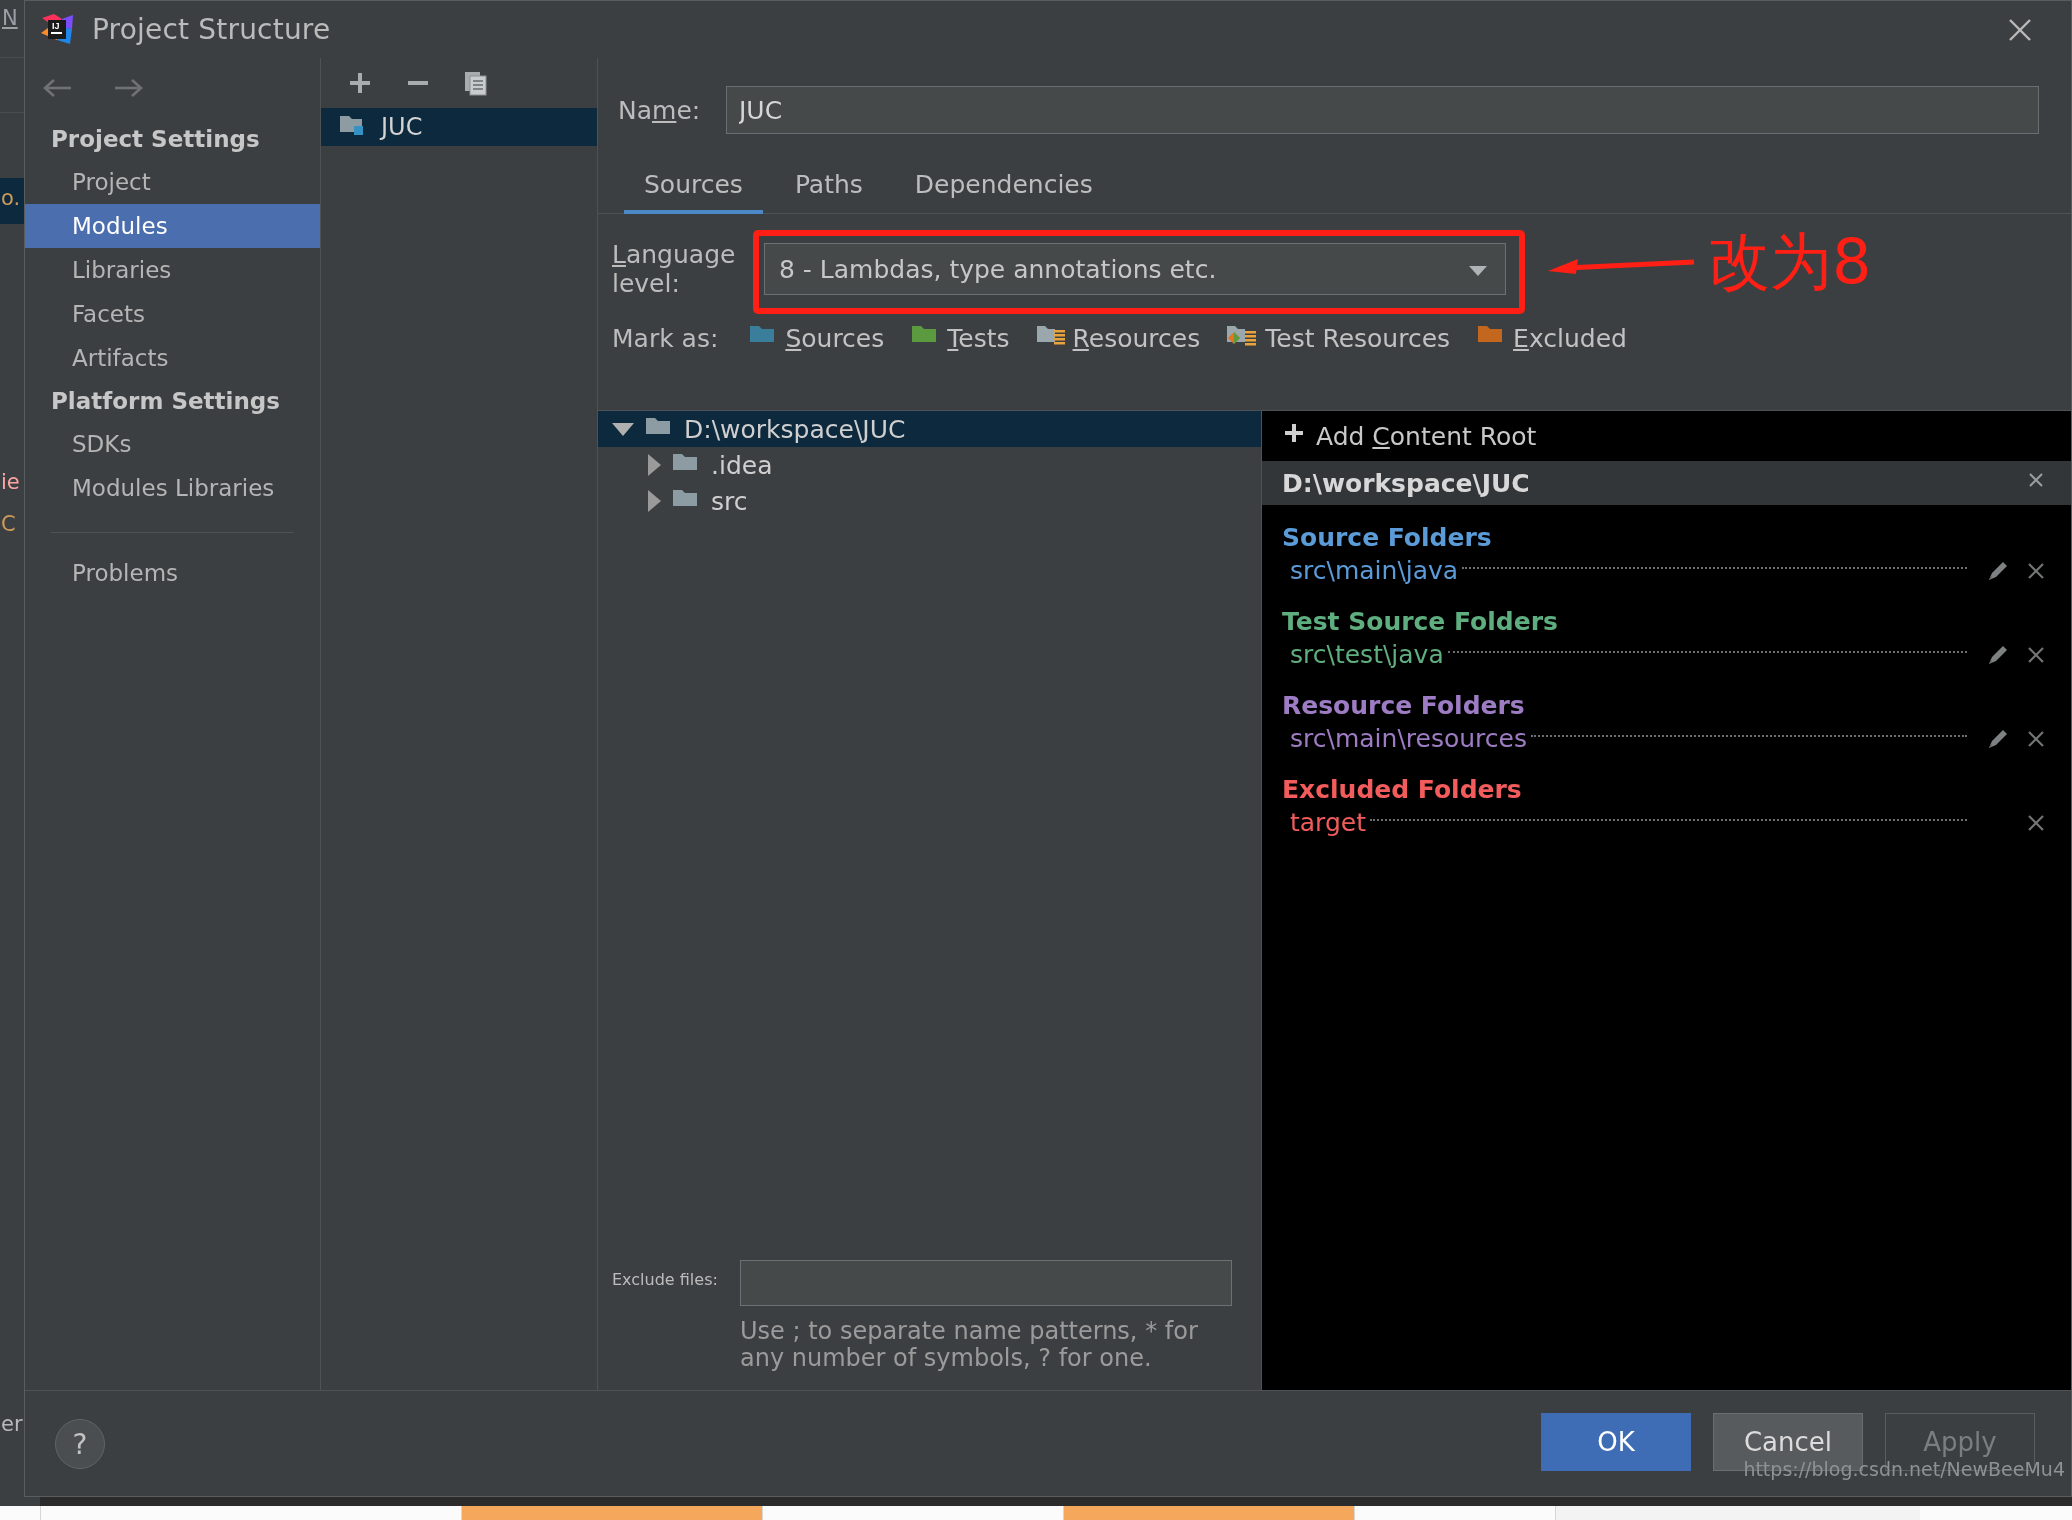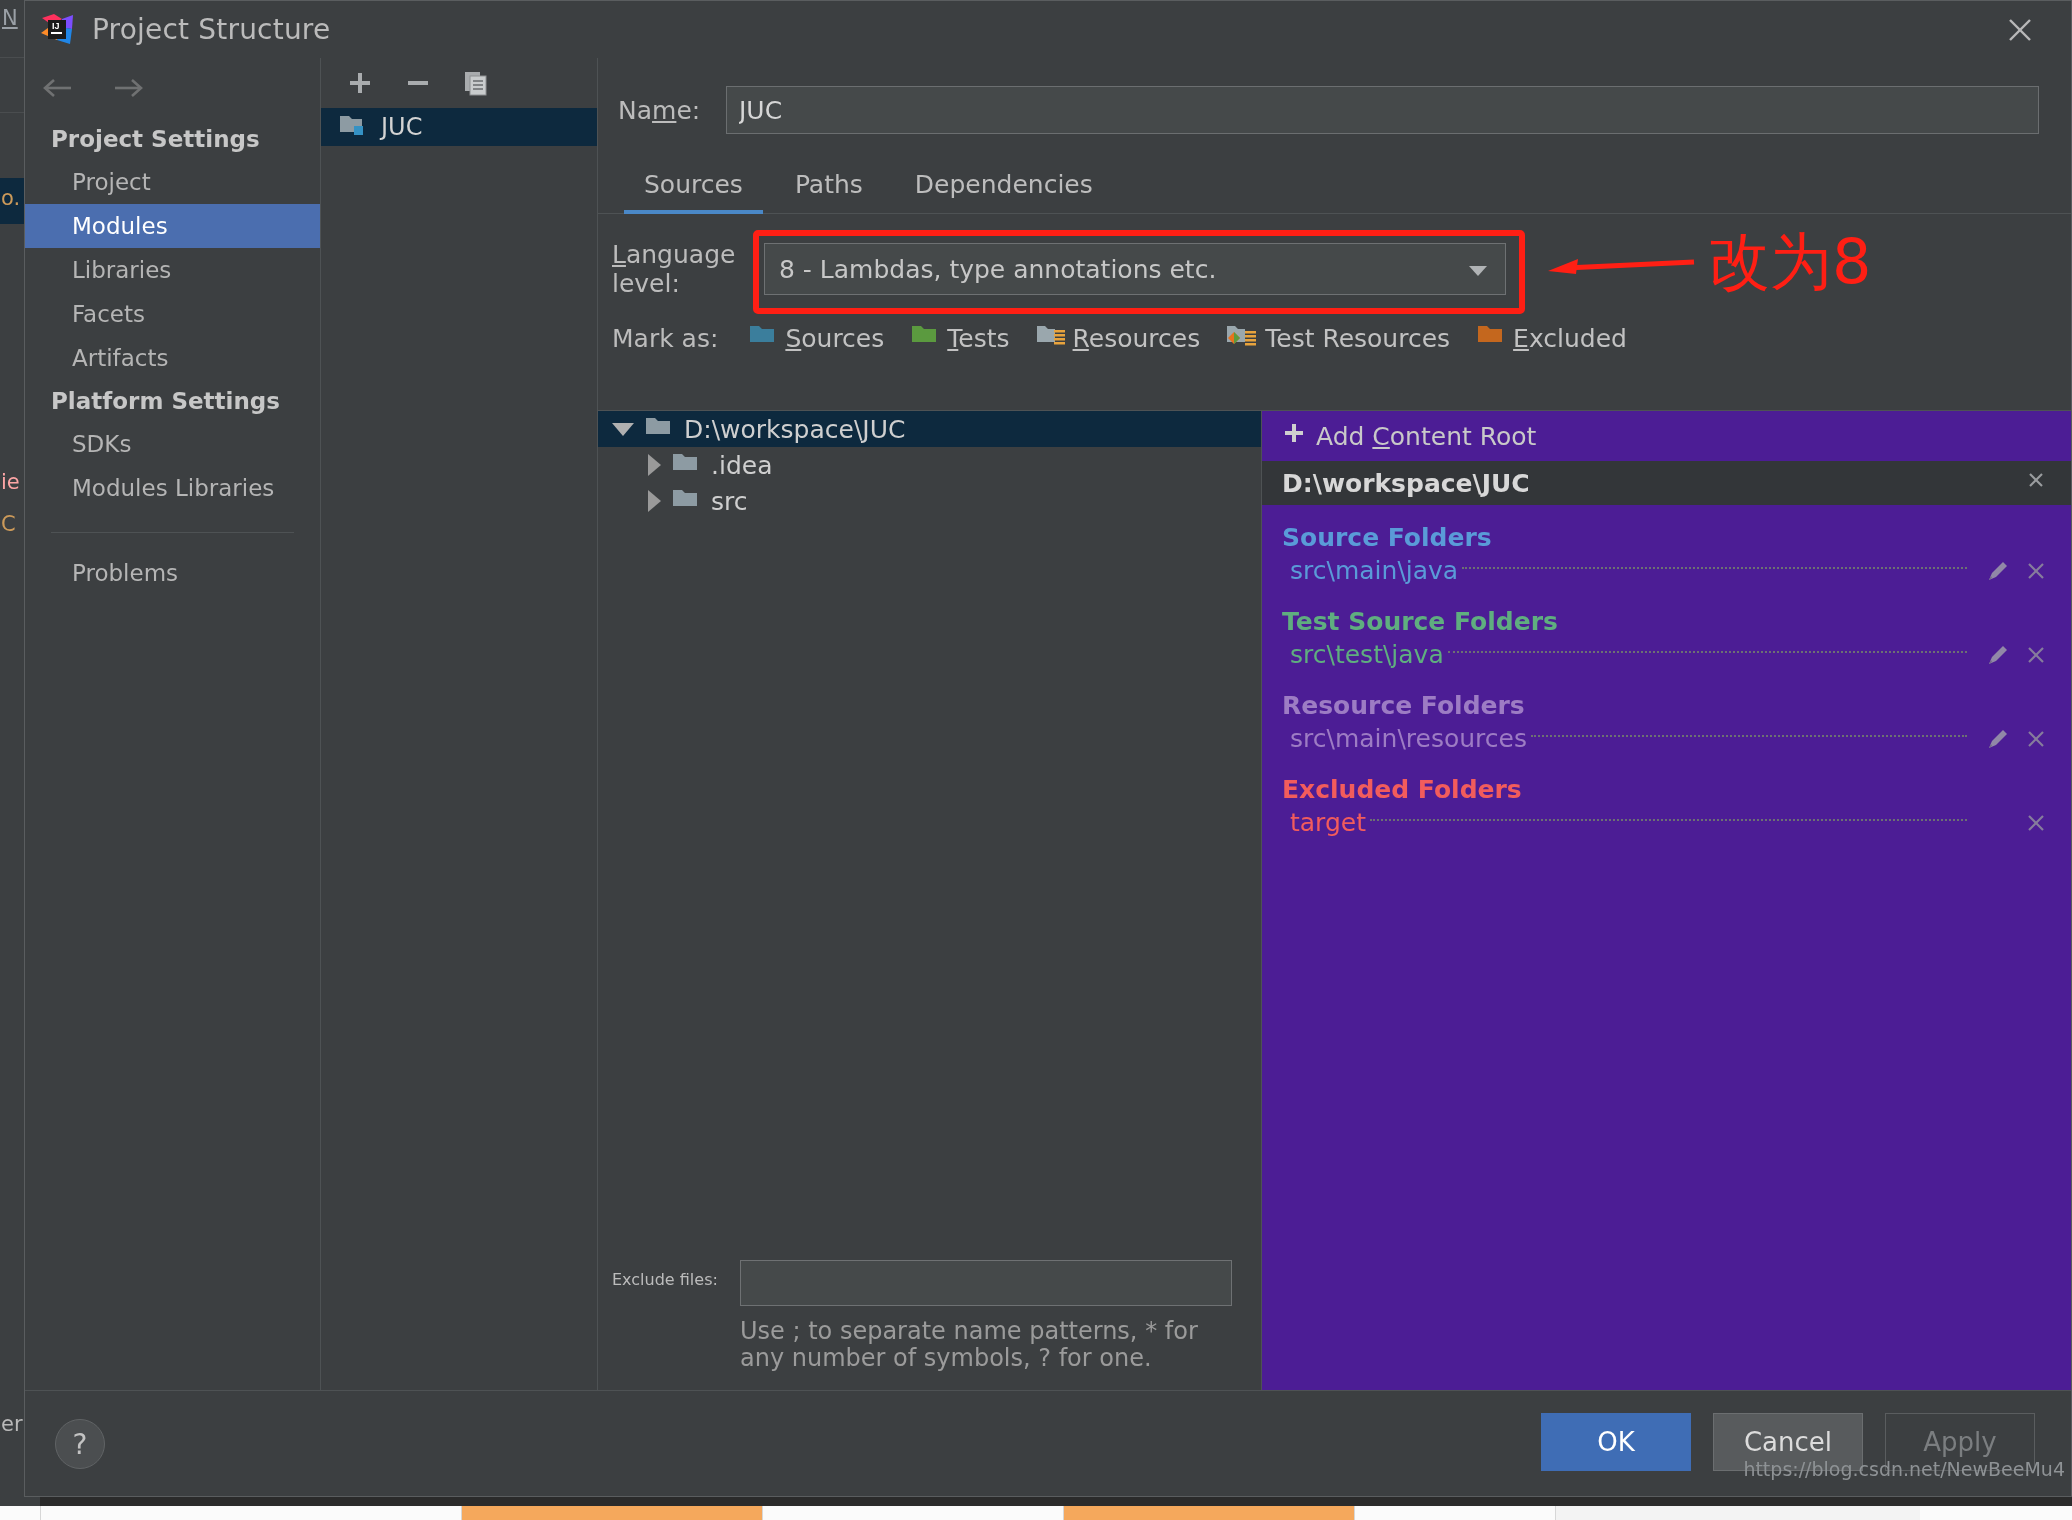--- a/index.html
+++ b/index.html
@@ -177,21 +177,21 @@
   .exclude-row { display:flex; align-items:flex-start; }
   .exclude-label { color:#bcbcbc; font-size:16px; width: 128px; padding-top: 10px;}
   .exclude-input {
     width: 492px; height: 46px; background:#45494a; border:1px solid #6e7173;
     box-sizing:border-box;
   }
   .exclude-hint {
     color:#9b9b9b; font-size: 24px; line-height: 1.15; margin: 12px 0 0 128px; width: 500px;
   }
 
-  .roots-pane { flex: 1; background: #4c1d95; }
+  .roots-pane { flex: 1; background: #000000; }
   .add-root {
     display:flex; align-items:center; gap: 10px; height: 50px; padding-left: 20px;
     color:#c9c9c9; font-size: 25px; cursor:pointer;
   }
   .add-root u { text-decoration: underline; }
   .root-header {
     display:flex; align-items:center; justify-content:space-between;
     background: #333639; height: 44px; padding: 0 22px 0 20px;
     color:#d8d8d8; font-size: 25px; font-weight: bold;
   }

